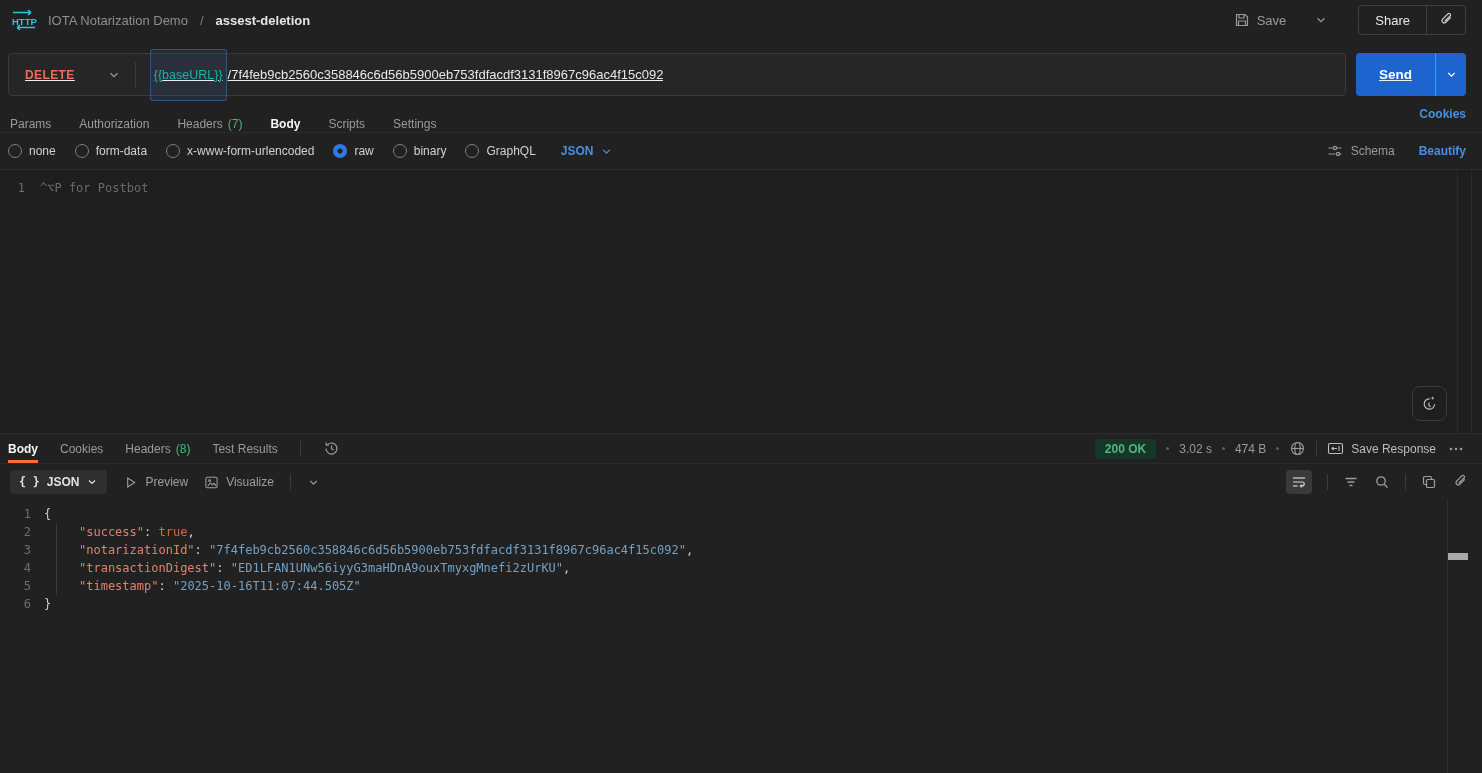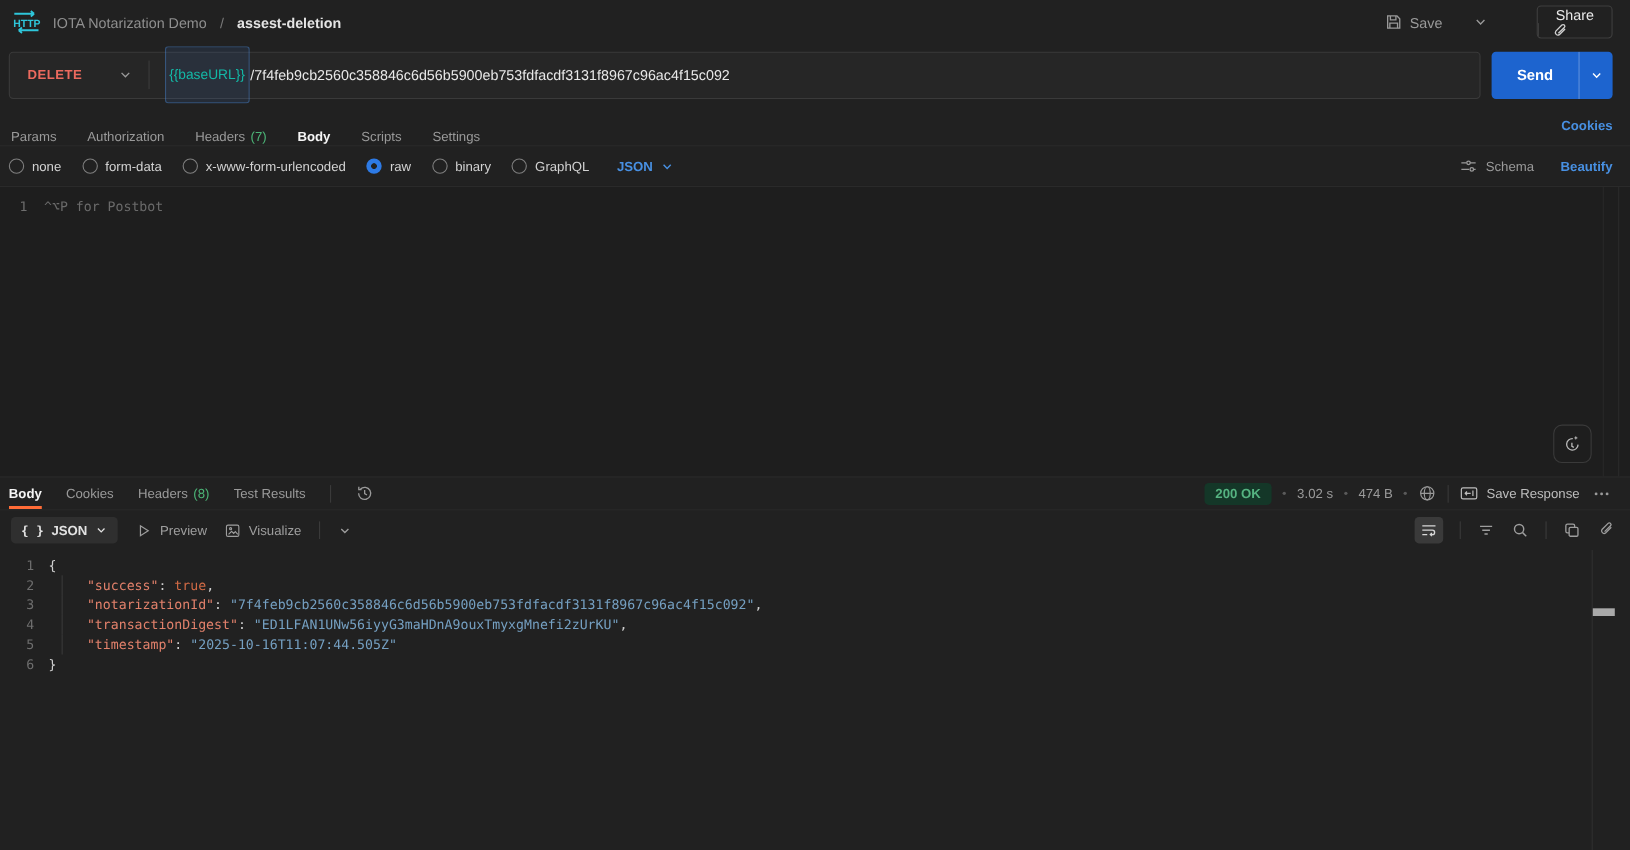--- a/index.html
+++ b/index.html
@@ -13,26 +13,26 @@
 
   
   .topbar { height:40px; flex:none; display:flex; align-items:center; padding:0 16px 0 10px; gap:10px; }
   .http-logo { flex:none; }
   .crumb-ws { color:#8f8f8f; font-size:13px; cursor:pointer; }
   .crumb-sep { color:#7a7a7a; font-size:13px; padding:0 2px; }
   .crumb-name { color:#e5e5e5; font-size:13px; font-weight:700; }
   .topbar-right { margin-left:auto; display:flex; align-items:center; gap:16px; }
   .save-btn { display:flex; align-items:center; gap:7px; color:#9a9a9a; font-size:13px; padding:6px 8px; cursor:pointer; }
   .save-caret { color:#9a9a9a; padding:6px 4px; cursor:pointer; }
-  .share-group { display:flex; align-items:stretch; border:1px solid #3f3f3f; border-radius:4px; height:30px; margin-left:24px; overflow:hidden;flex-direction:column; }
+  .share-group { display:flex; align-items:stretch; border:1px solid #3f3f3f; border-radius:4px; height:30px; margin-left:10px; overflow:hidden; }
   .share-main { display:flex; align-items:center; padding:0 16px; font-size:13px; color:#e8e8e8; cursor:pointer; }
   .share-link { display:flex; align-items:center; padding:0 11px; border-left:1px solid #3f3f3f; color:#cfcfcf; cursor:pointer; }
 
   
-  .req-row { height:56px; flex:none; display:flex; align-items:center; padding:0 16px 0 8px; }
+  .req-row { height:56px; flex:none; display:flex; align-items:flex-end; padding:0 16px 0 8px;text-decoration:underline; }
   .url-box { flex:1; height:43px; background:#262626; border:1px solid #3a3a3a; border-radius:4px; display:flex; align-items:center; min-width:0; }
   .method { display:flex; align-items:center; padding:0 14px 0 16px; gap:32px; cursor:pointer; flex:none; }
   .method-label { color:#ec6a5e; font-weight:700; font-size:12px; letter-spacing:.4px; }
   .method-caret { color:#9a9a9a; }
   .url-divider { width:1px; height:26px; background:#3a3a3a; margin-right:14px; flex:none; }
   .url-text { font-size:13px; color:#e8e8e8; display:flex; align-items:center; gap:1px; white-space:nowrap; overflow:hidden; cursor:text; }
   .var-chip { color:#14b8a6; background:rgba(64,125,210,.12); border:1px solid rgba(79,148,232,.38); border-radius:3px; padding:18px 3px; font-size:12.5px; }
   .send-btn { height:43px; border-radius:4px; background:#1d64cf; display:flex; overflow:hidden; margin-left:10px; flex:none; }
   .send-main { padding:0 23px; display:flex; align-items:center; color:#fff; font-weight:700; font-size:13.5px; cursor:pointer; }
   .send-caret { width:31px; border-left:1px solid rgba(255,255,255,.28); display:flex; align-items:center; justify-content:center; color:#fff; cursor:pointer; }

